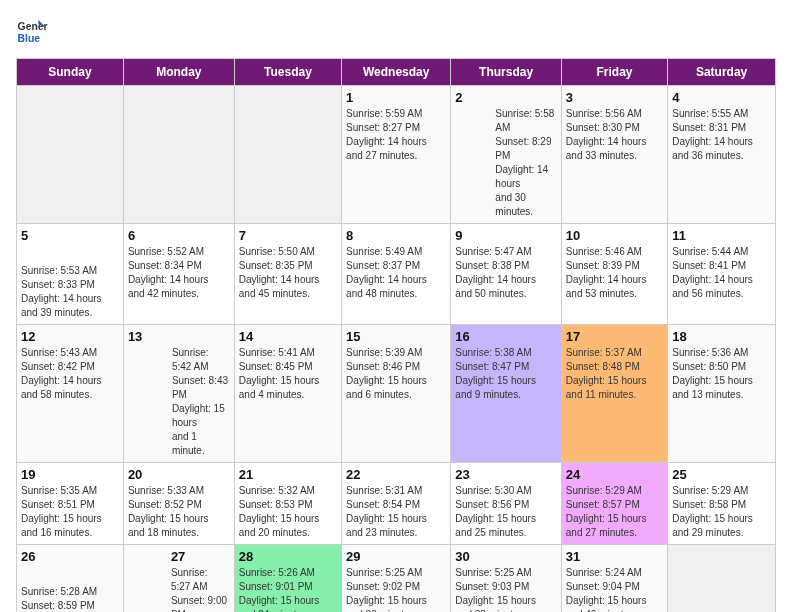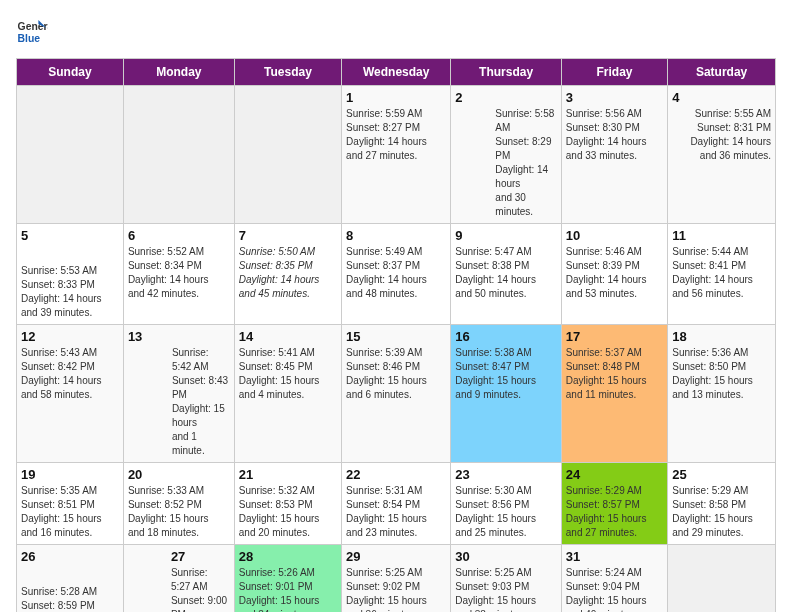--- a/index.html
+++ b/index.html
@@ -130,21 +130,21 @@
         </td>
         <td style="background-color: rgb(249, 249, 249);">
           <div class="day-number">3</div>
           <div class="day-info" style="white-space: pre-line;">Sunrise: 5:56 AM
 Sunset: 8:30 PM
 Daylight: 14 hours
 and 33 minutes.</div>
         </td>
         <td style="background-color: rgb(249, 249, 249);">
           <div class="day-number">4</div>
-          <div class="day-info" style="white-space: pre-line; text-align: right;">Sunrise: 5:55 AM
+          <div class="day-info" style="white-space: pre-line;">Sunrise: 5:55 AM
 Sunset: 8:31 PM
 Daylight: 14 hours
 and 36 minutes.</div>
         </td>
       </tr>
       <tr>
         <td style="background-color: rgb(255, 255, 255);">
           <div class="day-number">5</div>
           <div class="day-info" style="white-space: pre-line; margin-top: 21px;">Sunrise: 5:53 AM
 Sunset: 8:33 PM
@@ -153,21 +153,21 @@
         </td>
         <td style="background-color: rgb(255, 255, 255);">
           <div class="day-number">6</div>
           <div class="day-info" style="white-space: pre-line;">Sunrise: 5:52 AM
 Sunset: 8:34 PM
 Daylight: 14 hours
 and 42 minutes.</div>
         </td>
         <td style="background-color: rgb(255, 255, 255);">
           <div class="day-number">7</div>
-          <div class="day-info" style="white-space: pre-line; font-style: italic;">Sunrise: 5:50 AM
+          <div class="day-info" style="white-space: pre-line;">Sunrise: 5:50 AM
 Sunset: 8:35 PM
 Daylight: 14 hours
 and 45 minutes.</div>
         </td>
         <td style="background-color: rgb(255, 255, 255);">
           <div class="day-number">8</div>
           <div class="day-info" style="white-space: pre-line;">Sunrise: 5:49 AM
 Sunset: 8:37 PM
 Daylight: 14 hours
 and 48 minutes.</div>
@@ -216,21 +216,21 @@
 Daylight: 15 hours
 and 4 minutes.</div>
         </td>
         <td style="background-color: rgb(249, 249, 249);">
           <div class="day-number">15</div>
           <div class="day-info" style="white-space: pre-line;">Sunrise: 5:39 AM
 Sunset: 8:46 PM
 Daylight: 15 hours
 and 6 minutes.</div>
         </td>
-        <td style="background-color: #7dd3fc;">
+        <td style="background-color: #c4b5fd;">
           <div class="day-number">16</div>
           <div class="day-info" style="white-space: pre-line;">Sunrise: 5:38 AM
 Sunset: 8:47 PM
 Daylight: 15 hours
 and 9 minutes.</div>
         </td>
         <td style="background-color: #fdba74;">
           <div class="day-number">17</div>
           <div class="day-info" style="white-space: pre-line;">Sunrise: 5:37 AM
 Sunset: 8:48 PM
@@ -274,21 +274,21 @@
 Daylight: 15 hours
 and 23 minutes.</div>
         </td>
         <td style="background-color: rgb(255, 255, 255);">
           <div class="day-number">23</div>
           <div class="day-info" style="white-space: pre-line;">Sunrise: 5:30 AM
 Sunset: 8:56 PM
 Daylight: 15 hours
 and 25 minutes.</div>
         </td>
-        <td style="background-color: #84cc16;">
+        <td style="background-color: #f0abfc;">
           <div class="day-number">24</div>
           <div class="day-info" style="white-space: pre-line;">Sunrise: 5:29 AM
 Sunset: 8:57 PM
 Daylight: 15 hours
 and 27 minutes.</div>
         </td>
         <td style="background-color: rgb(255, 255, 255);">
           <div class="day-number">25</div>
           <div class="day-info" style="white-space: pre-line;">Sunrise: 5:29 AM
 Sunset: 8:58 PM

